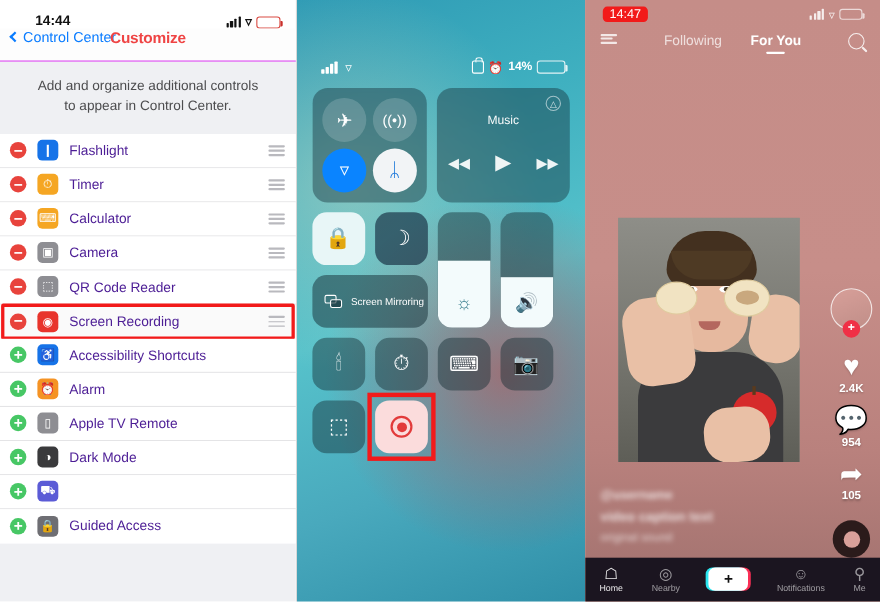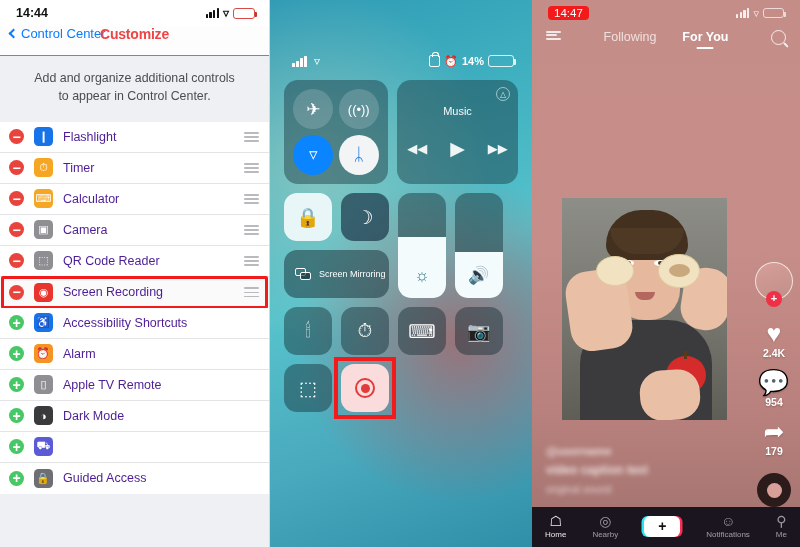--- a/index.html
+++ b/index.html
@@ -11,22 +11,22 @@
   }
   .stage { position: relative; width: 800px; height: 547px; display: flex; }
 
   
   .panel-settings {
     width: 270px; height: 547px; position: relative;
     background: #ffffff; overflow: hidden;
     border-right: 1px solid #d8d8d8;
   }
   .ios-statusbar {
-    height: 26px; display: flex; align-items: center;
-    justify-content: space-between; padding: 0 14px 0 16px;
+    height: 26px; display: flex; align-items: flex-end;
+    justify-content: space-between; padding: 0 14px 0 32px;
     font-size: 12.5px; font-weight: bold; color: #111;
   }
   .sb-right { display: flex; align-items: center; gap: 4px; }
   .sig-bars { display: flex; align-items: flex-end; gap: 1.3px; height: 10px; }
   .sig-bars i { width: 2.4px; background: #111; border-radius: .6px; display:block; }
   .sig-bars i:nth-child(1){height:4px;} .sig-bars i:nth-child(2){height:6px;}
   .sig-bars i:nth-child(3){height:8px;} .sig-bars i:nth-child(4){height:10px;}
   .wifi-glyph { font-size: 12px; line-height: 1; color:#111; }
   .batt {
     width: 22px; height: 11px; border: 1.2px solid #c9302c; border-radius: 3px;
@@ -540,21 +540,21 @@
       <span class="tt-act">
         <span class="gl">♥</span>
         <span class="ct">2.4K</span>
       </span>
       <span class="tt-act">
         <span class="gl">💬</span>
         <span class="ct">954</span>
       </span>
       <span class="tt-act">
         <span class="gl">➦</span>
-        <span class="ct">179</span>
+        <span class="ct">105</span>
       </span>
       <span class="tt-disc">
           <i></i>
         </span>
     </div>
 
     <div class="tt-caption">
       <div class="tt-cap-user">@username</div>
       <div class="tt-cap-text">video caption text</div>
       <div class="tt-cap-music">original sound</div>

